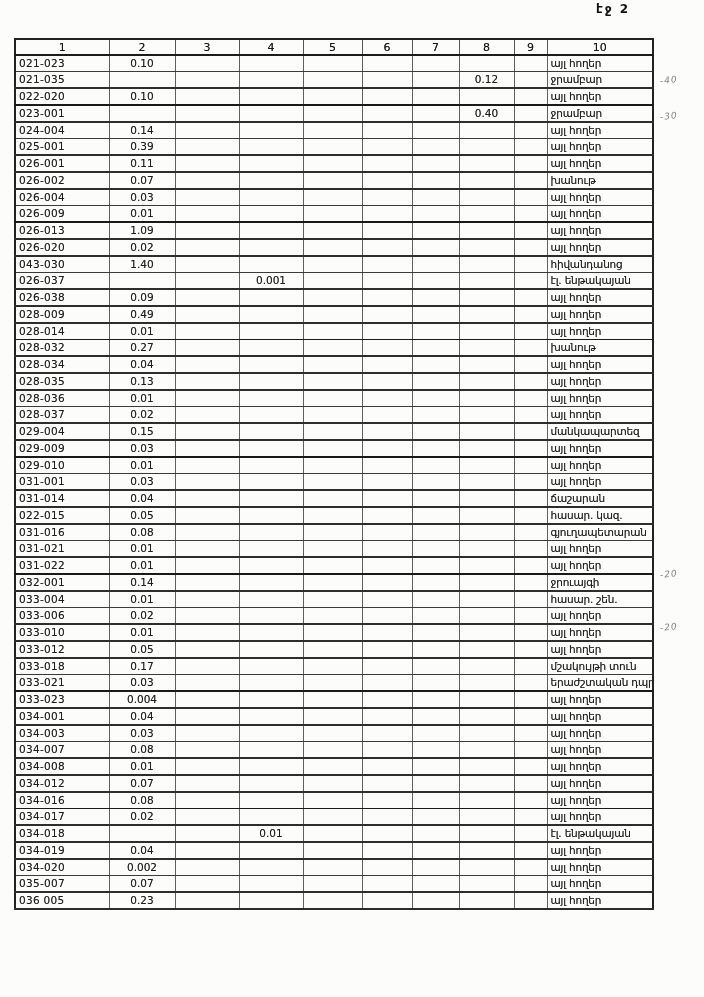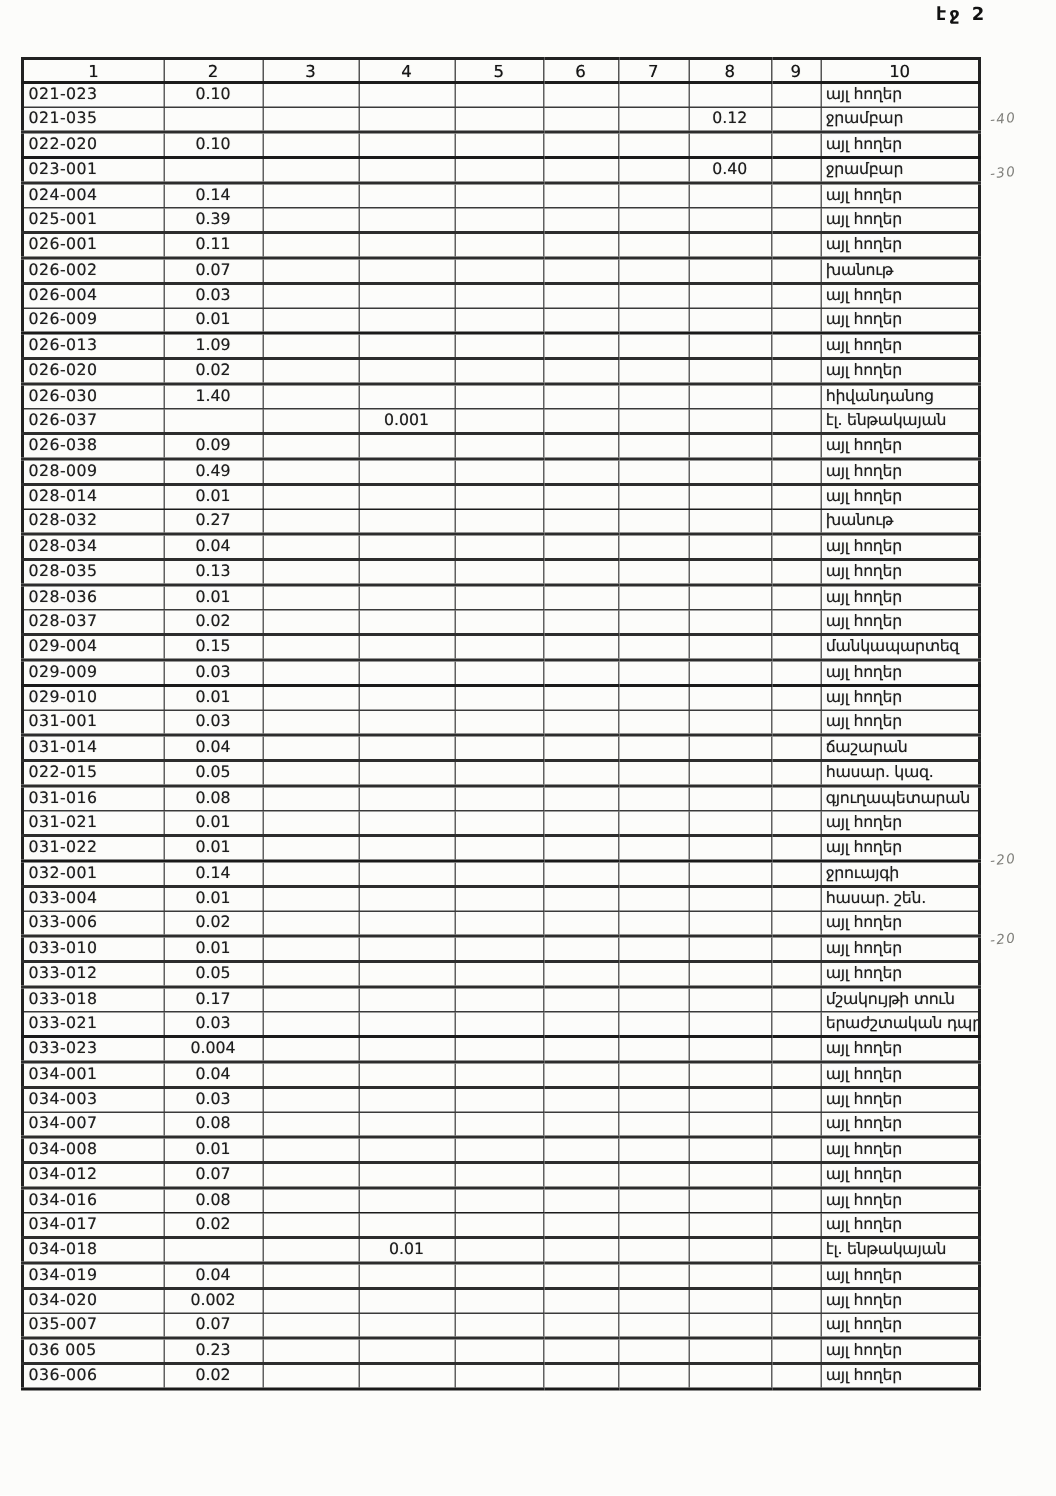--- a/index.html
+++ b/index.html
@@ -1,21 +1,21 @@
 <!DOCTYPE html>
 <html><head>
 <meta charset="utf-8">
 <style>
   html,body{margin:0;padding:0;background:#ffffff;}
   .sheet{
     position:relative;width:704px;height:997px;background:#fcfcfa;
     font-family:"DejaVu Sans",sans-serif;color:#1e1e1e;overflow:hidden;
   }
   .page-label{
-    position:absolute;top:2px;left:624px;font-size:12px;font-weight:bold;
+    position:absolute;top:2px;left:596px;font-size:12px;font-weight:bold;
     letter-spacing:2px;color:#111;
   }
   table.grid{
     position:absolute;left:14px;top:38px;width:638px;
     border-collapse:collapse;table-layout:fixed;
     border:2px solid #222;
   }
   table.grid th{
     border-left:1px solid #555;border-right:1px solid #555;
     border-top:2px solid #222;border-bottom:2px solid #1c1c1c;
@@ -212,21 +212,21 @@
           <td class="c-num"></td>
           <td class="c-num"></td>
           <td class="c-num"></td>
           <td class="c-num"></td>
           <td class="c-num"></td>
           <td class="c-num"></td>
           <td class="c-num"></td>
           <td class="c-dest">այլ հողեր</td>
         </tr>
         <tr>
-          <td class="c-code">026-030</td>
+          <td class="c-code">043-030</td>
           <td class="c-num">1.40</td>
           <td class="c-num"></td>
           <td class="c-num"></td>
           <td class="c-num"></td>
           <td class="c-num"></td>
           <td class="c-num"></td>
           <td class="c-num"></td>
           <td class="c-num"></td>
           <td class="c-dest">հիվանդանոց</td>
         </tr>
@@ -670,32 +670,20 @@
           <td class="c-num"></td>
           <td class="c-num"></td>
           <td class="c-num"></td>
           <td class="c-num"></td>
           <td class="c-num"></td>
           <td class="c-dest">այլ հողեր</td>
         </tr>
         <tr>
           <td class="c-code">036 005</td>
           <td class="c-num">0.23</td>
-          <td class="c-num"></td>
-          <td class="c-num"></td>
-          <td class="c-num"></td>
-          <td class="c-num"></td>
-          <td class="c-num"></td>
-          <td class="c-num"></td>
-          <td class="c-num"></td>
-          <td class="c-dest">այլ հողեր</td>
-        </tr>
-        <tr>
-          <td class="c-code">036-006</td>
-          <td class="c-num">0.02</td>
           <td class="c-num"></td>
           <td class="c-num"></td>
           <td class="c-num"></td>
           <td class="c-num"></td>
           <td class="c-num"></td>
           <td class="c-num"></td>
           <td class="c-num"></td>
           <td class="c-dest">այլ հողեր</td>
         </tr>
       </tbody>

